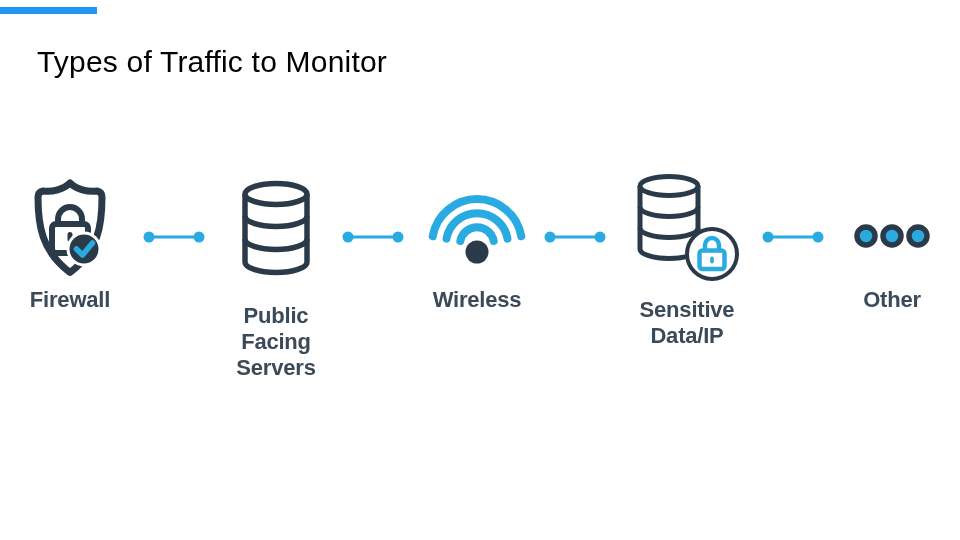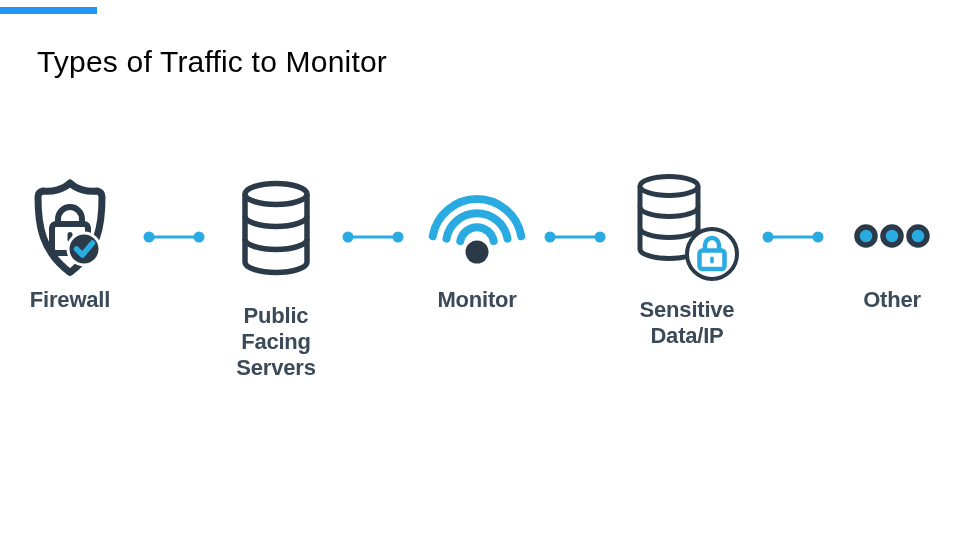--- a/index.html
+++ b/index.html
@@ -81,21 +81,21 @@
       <circle class="ic-cyan-fill" cx="7" cy="7" r="5.5"></circle>
       <circle class="ic-cyan-fill" cx="57" cy="7" r="5.5"></circle>
     </svg>
 
     <svg class="abs" style="left:427px;top:184px" width="100" height="74" viewBox="0 0 100 74">
       <path class="ic-cyan-stroke no-fill" stroke-width="8" stroke-linecap="round" d="M5.7 45.2 A45 45 0 0 1 94.3 45.2"></path>
       <path class="ic-cyan-stroke no-fill" stroke-width="8" stroke-linecap="round" d="M19.5 47.6 A31 31 0 0 1 80.5 47.6"></path>
       <path class="ic-cyan-stroke no-fill" stroke-width="8" stroke-linecap="round" d="M33.3 50 A17 17 0 0 1 66.7 50"></path>
       <circle class="ic-dark-fill" cx="50" cy="61" r="11.5"></circle>
     </svg>
-    <div class="node-label" style="left:407px;top:280px;width:140px">Monitor</div>
+    <div class="node-label" style="left:407px;top:280px;width:140px">Wireless</div>
 
     <svg class="abs" style="left:543px;top:223px" width="64" height="14" viewBox="0 0 64 14">
       <line class="ic-cyan-stroke" stroke-width="3" x1="7" y1="7" x2="57" y2="7"></line>
       <circle class="ic-cyan-fill" cx="7" cy="7" r="5.5"></circle>
       <circle class="ic-cyan-fill" cx="57" cy="7" r="5.5"></circle>
     </svg>
 
     <svg class="abs" style="left:633px;top:168px" width="108" height="106" viewBox="0 0 108 106">
       <path class="ic-dark-stroke no-fill" stroke-width="5" d="M7 11 V74"></path>
       <path class="ic-dark-stroke no-fill" stroke-width="5" d="M65 11 V74"></path>

